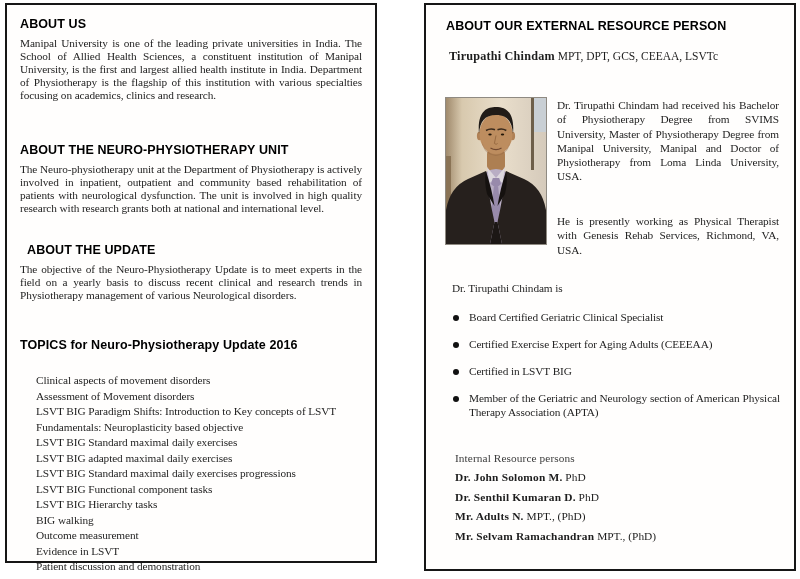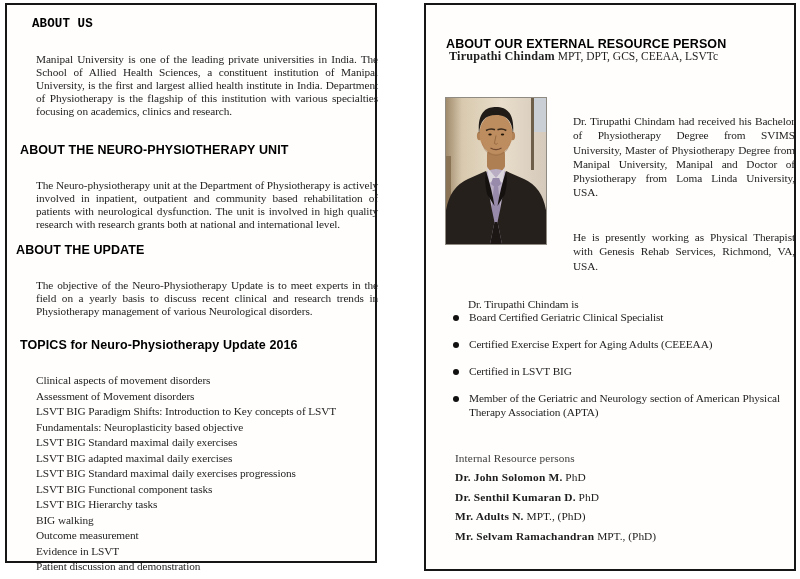--- a/index.html
+++ b/index.html
@@ -15,21 +15,21 @@
   .panel-right { left:424px; top:3px; width:372px; height:568px; }
 
   .abs { position:absolute; }
 
   h2.sec {
     margin:0; font-family:"Liberation Sans", sans-serif;
     font-weight:700; font-size:12.5px; line-height:15px;
     letter-spacing:0.1px; color:#000;
   }
   .bodytext {
-    margin:16px; font-size:11.3px; line-height:13px; letter-spacing:-0.1px;
+    margin:0; font-size:11.3px; line-height:13px; letter-spacing:-0.1px;
     text-align:justify; color:#1e1e1e;
   }
   .plainlist { margin:16px; padding:0; list-style:none; font-size:11.3px; line-height:15.5px; letter-spacing:-0.1px; }
 
   .name-line { font-size:11.5px; }
   .name-line .pname { font-weight:700; font-size:12.2px; letter-spacing:0.2px; }
 
   .photo-frame {
     width:100px; height:146px; border:1px solid #8f8a82; background:#e6dbc8;
   }
@@ -47,27 +47,27 @@
   .person-row .pn { font-weight:700; letter-spacing:0.2px; }
   .person-row .pq { font-weight:400; }
 </style>
 </head>
 <body>
 
 <div class="page">
 
   <div class="panel panel-left">
 
-    <h2 class="sec abs" style="left:25px; top:12px;font-family:Liberation Mono, monospace;">ABOUT US</h2>
+    <h2 class="sec abs" style="left:13px; top:12px;">ABOUT US</h2>
     <p class="bodytext abs" style="left:13px; top:32px; width:342px;">Manipal University is one of the leading private universities in India. The School of Allied Health Sciences, a constituent institution of Manipal University, is the first and largest allied health institute in India. Department of Physiotherapy is the flagship of this institution with various specialties focusing on academics, clinics and research.</p>
 
     <h2 class="sec abs" style="left:13px; top:138px;">ABOUT THE NEURO-PHYSIOTHERAPY UNIT</h2>
     <p class="bodytext abs" style="left:13px; top:158px; width:342px;">The Neuro-physiotherapy unit at the Department of Physiotherapy is actively involved in inpatient, outpatient and community based rehabilitation of patients with neurological dysfunction. The unit is involved in high quality research with research grants both at national and international level.</p>
 
-    <h2 class="sec abs" style="left:9px; top:238px;">ABOUT THE UPDATE</h2>
+    <h2 class="sec abs" style="left:20px; top:238px;">ABOUT THE UPDATE</h2>
     <p class="bodytext abs" style="left:13px; top:258px; width:342px;">The objective of the Neuro-Physiotherapy Update is to meet experts in the field on a yearly basis to discuss recent clinical and research trends in Physiotherapy management of various Neurological disorders.</p>
 
     <h2 class="sec abs" style="left:13px; top:333px;">TOPICS for Neuro-Physiotherapy Update 2016</h2>
     <ul class="plainlist abs" style="left:13px; top:352px; width:344px;">
       <li>Clinical aspects of movement disorders</li>
       <li>Assessment of Movement disorders</li>
       <li>LSVT BIG Paradigm Shifts: Introduction to Key concepts of LSVT</li>
       <li>Fundamentals: Neuroplasticity based objective</li>
       <li>LSVT BIG Standard maximal daily exercises</li>
       <li>LSVT BIG adapted maximal daily exercises</li>
@@ -76,21 +76,21 @@
       <li>LSVT BIG Hierarchy tasks</li>
       <li>BIG walking</li>
       <li>Outcome measurement</li>
       <li>Evidence in LSVT</li>
       <li>Patient discussion and demonstration</li>
     </ul>
   </div>
 
   <div class="panel panel-right">
 
-    <h2 class="sec abs" style="left:20px; top:14px;margin-top:18px;">ABOUT OUR EXTERNAL RESOURCE PERSON</h2>
+    <h2 class="sec abs" style="left:20px; top:14px;">ABOUT OUR EXTERNAL RESOURCE PERSON</h2>
 
     <p class="name-line abs" style="left:23px; top:44px; margin:0;">
       <span class="pname">Tirupathi Chindam</span>
       <span>MPT, DPT, GCS, CEEAA, LSVTc</span>
     </p>
 
     <div class="photo-frame abs" style="left:19px; top:92px;">
       <svg viewBox="0 0 100 146" preserveAspectRatio="none">
         <defs>
           <linearGradient id="pbg" x1="0" y1="0" x2="1" y2="0">

